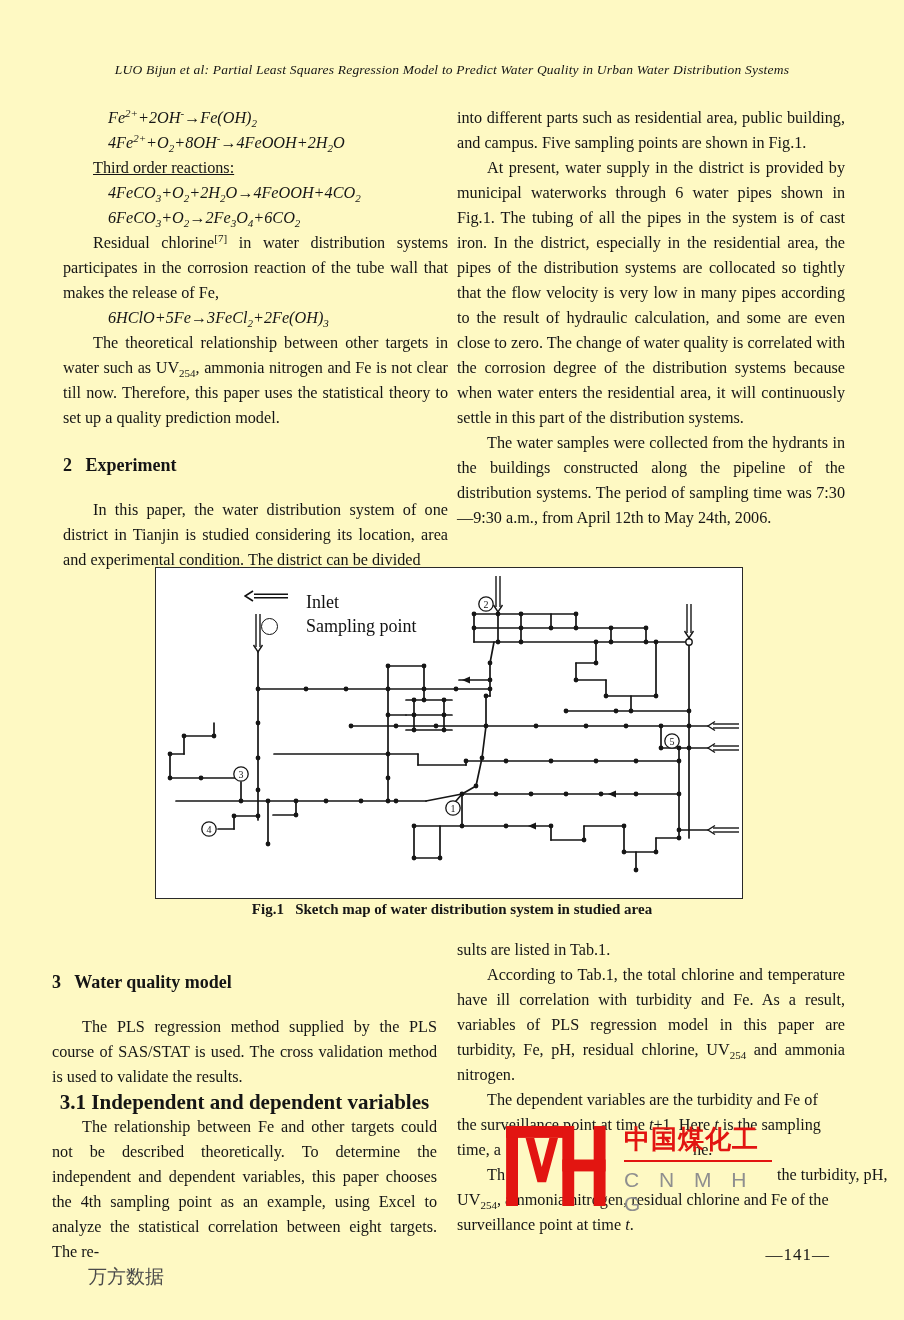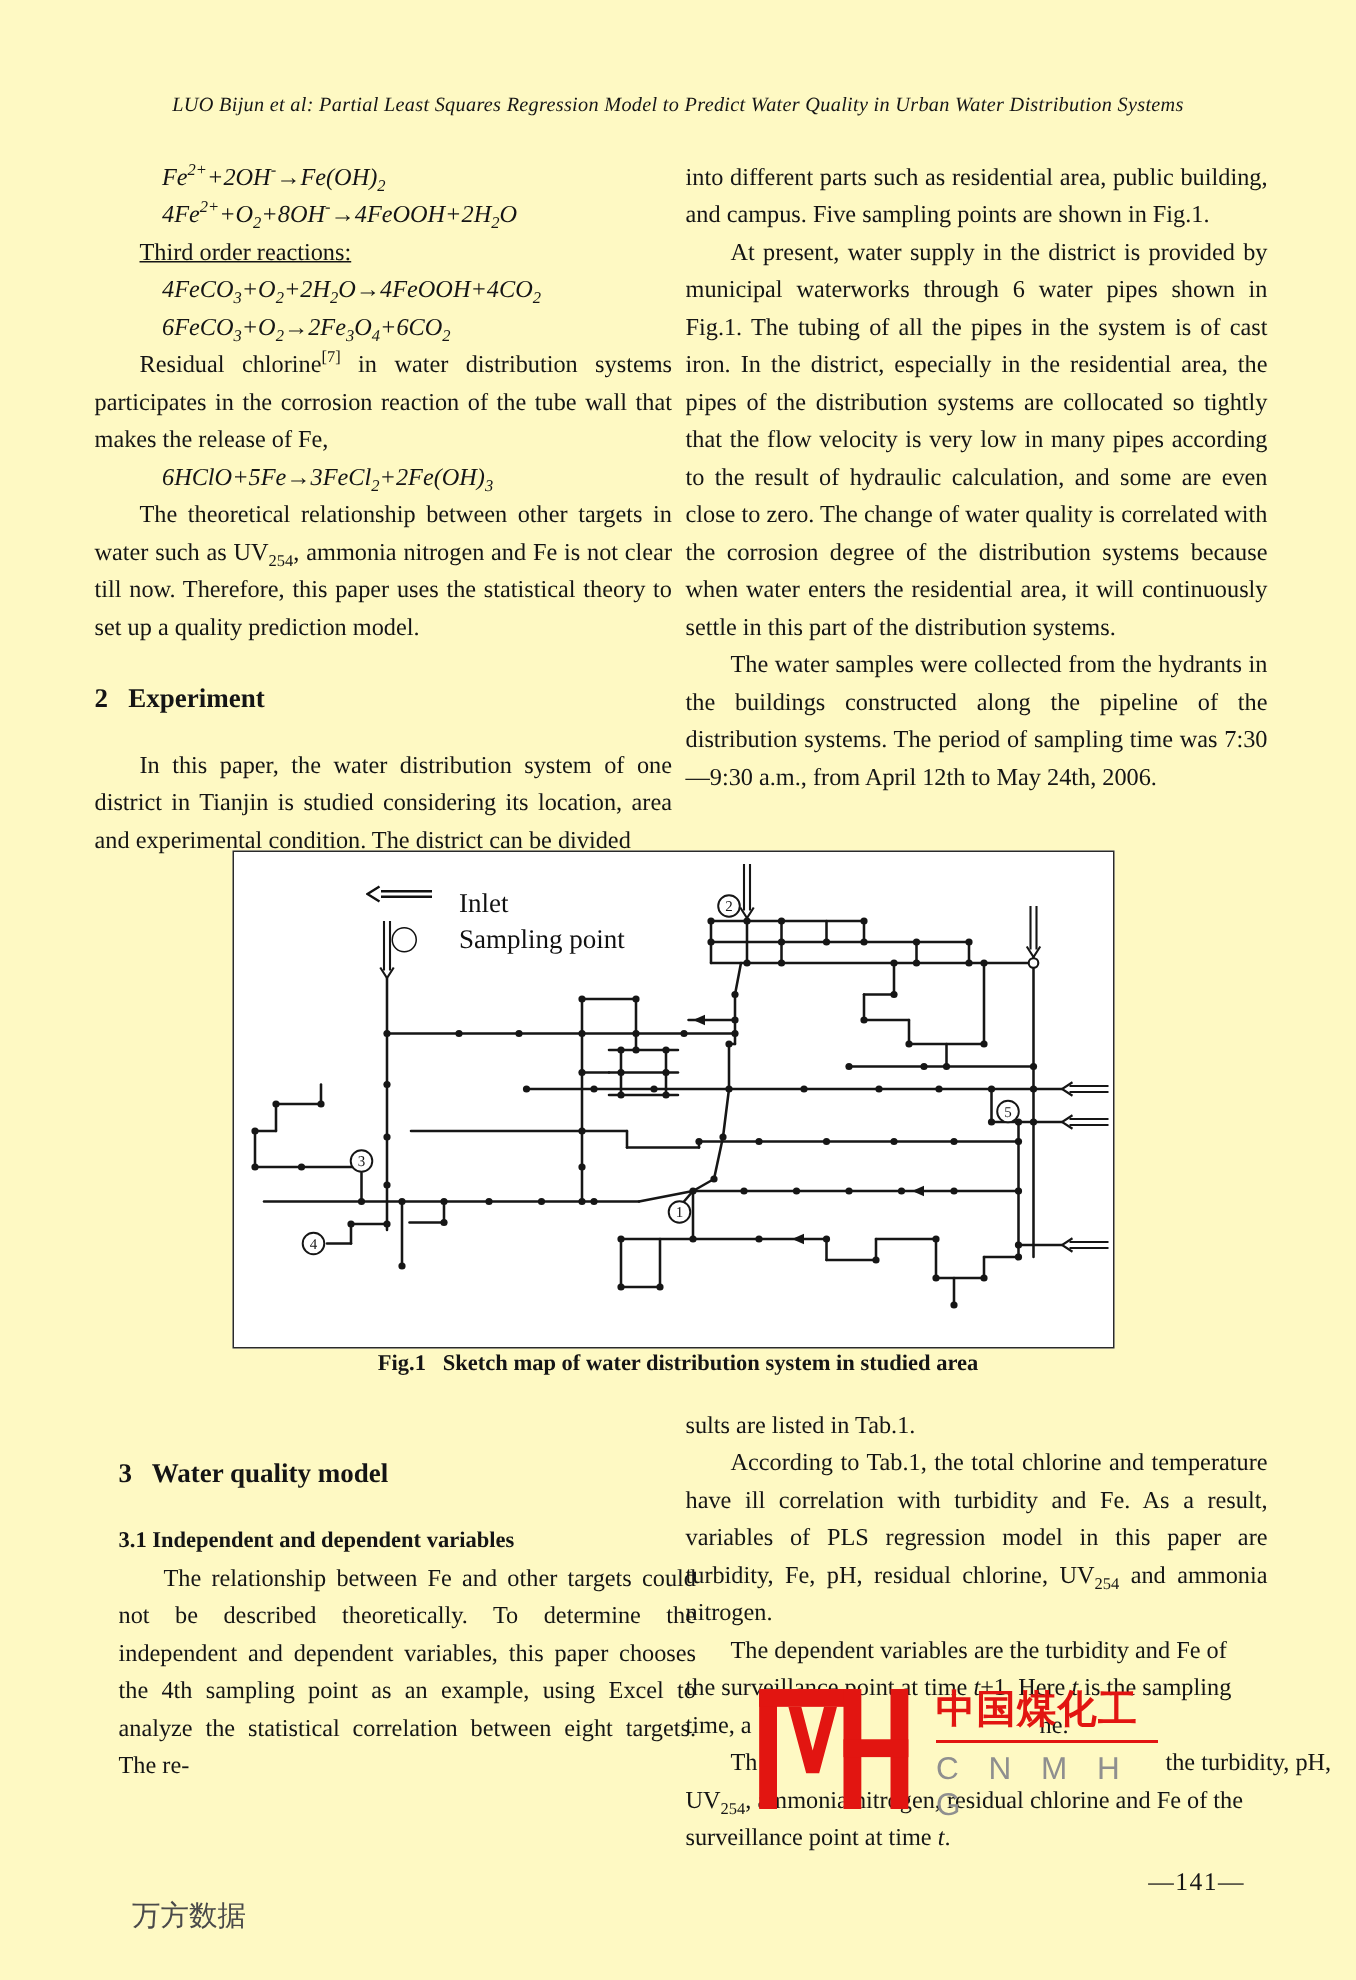--- a/index.html
+++ b/index.html
@@ -3,29 +3,29 @@
 <meta charset="utf-8">
 <style>
   html,body{margin:0;padding:0;background:#e8e8e8;}
   #page{position:relative;width:904px;height:1320px;background:#fef9c3;margin:0 auto;
         font-family:"Liberation Serif","DejaVu Serif",serif;color:#151515;overflow:hidden;}
   .hdr{position:absolute;top:62px;left:0;width:100%;text-align:center;
        font-style:italic;font-size:13.5px;letter-spacing:.2px;}
   .col{position:absolute;font-size:16.2px;line-height:25px;text-align:justify;}
   #col-lt{left:63px;top:106px;width:385px;}
   #col-rt{left:457px;top:106px;width:388px;}
-  #col-lb{left:79px;top:970px;width:385px;}
+  #col-lb{left:52px;top:970px;width:385px;}
   #col-rb{left:457px;top:938px;width:388px;}
   .eq{padding-left:45px;text-align:left;font-style:italic;}
   .lead{text-indent:30px;text-align:left;text-decoration:underline;}
   .para{text-indent:30px;margin:0;}
   .line{text-align:left;white-space:nowrap;}
   .line.ind{text-indent:30px;}
   .h1{font-size:18px;font-weight:bold;text-align:left;margin:22px 0 20px 0;white-space:pre-wrap;}
-  .h2{font-size:15px;font-weight:bold;text-align:left;}
+  .h2{font-size:21px;font-weight:bold;text-align:center;}
   sup,sub{font-size:68%;line-height:0;}
   .gap{display:inline-block;}
   
   #figure{position:absolute;left:155px;top:567px;width:586px;height:330px;
           border:1.6px solid #2a2a2a;background:#fff;}
   #figure svg{position:absolute;left:0;top:0;}
   .legend{position:absolute;left:88px;top:22px;font-size:18px;color:#111;}
   .legrow{display:flex;align-items:center;height:24px;}
   .legrow .sym{width:50px;display:flex;justify-content:center;margin-right:12px;}
   .legcircle{width:15px;height:15px;border:1.6px solid #111;border-radius:50%;}
@@ -310,20 +310,21 @@
           </span>
         <span>Sampling point</span>
       </div>
     </div>
   </div>
 
   <div class="caption">Fig.1   Sketch map of water distribution system in studied area</div>
 
   <div class="col" id="col-lb">
     <div class="h1" style="margin-top:0">3   Water quality model</div>
+    <p class="para">The PLS regression method supplied by the PLS course of SAS/STAT is used. The cross validation method is used to validate the results.</p>
     <div class="h2">3.1 Independent and dependent variables</div>
     <p class="para">The relationship between Fe and other targets could not be described theoretically. To determine the independent and dependent variables, this paper chooses the 4th sampling point as an example, using Excel to analyze the statistical correlation between eight targets. The re-</p>
   </div>
 
   <div class="col" id="col-rb">
     <p class="para" style="text-indent:0">sults are listed in Tab.1.</p>
     <p class="para"><span>According to Tab.1, the total chlorine and temperature have ill correlation with turbidity and Fe. As a result, variables of PLS regression model in this paper are turbidity, Fe, pH, residual chlorine, UV</span><sub>254</sub><span> and ammonia nitrogen.</span></p>
     <div class="line ind"><span>The dependent variables are the turbidity and Fe of</span></div>
     <div class="line"><span>the surveillance point at time </span><i>t</i><span>+1. Here </span><i>t</i><span> is the sampling</span></div>
     <div class="line"><span>time, a</span><span class="gap" style="width: 192px;"></span><span>ne.</span></div>

